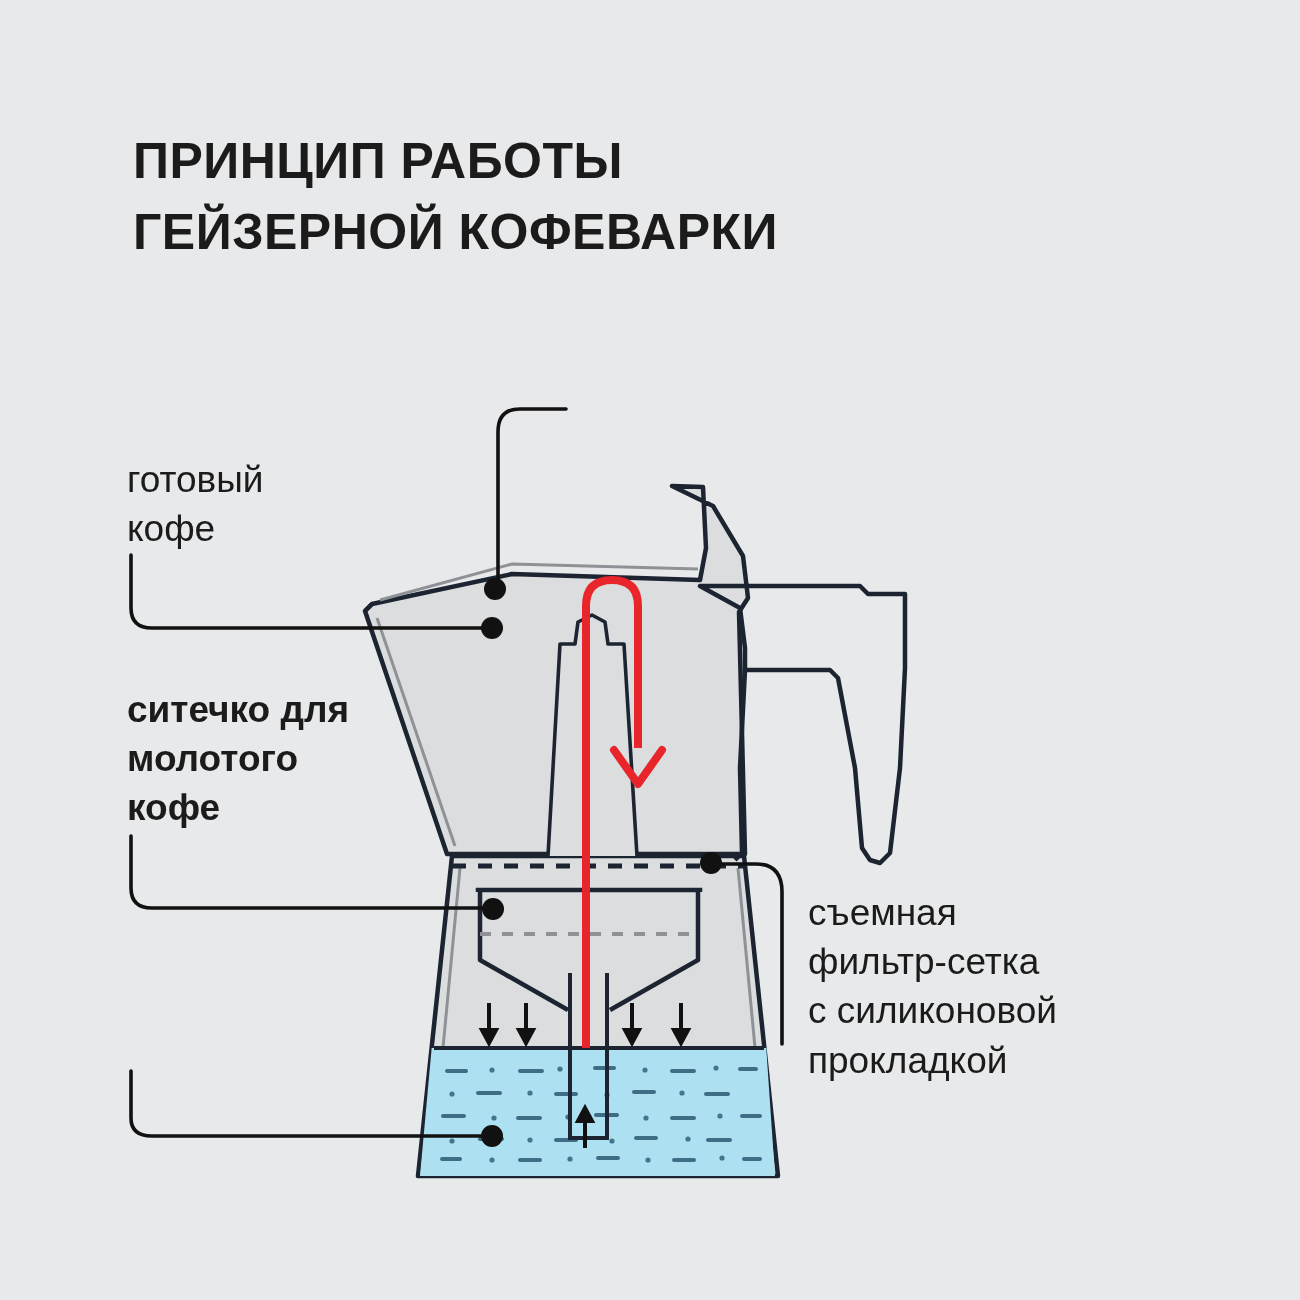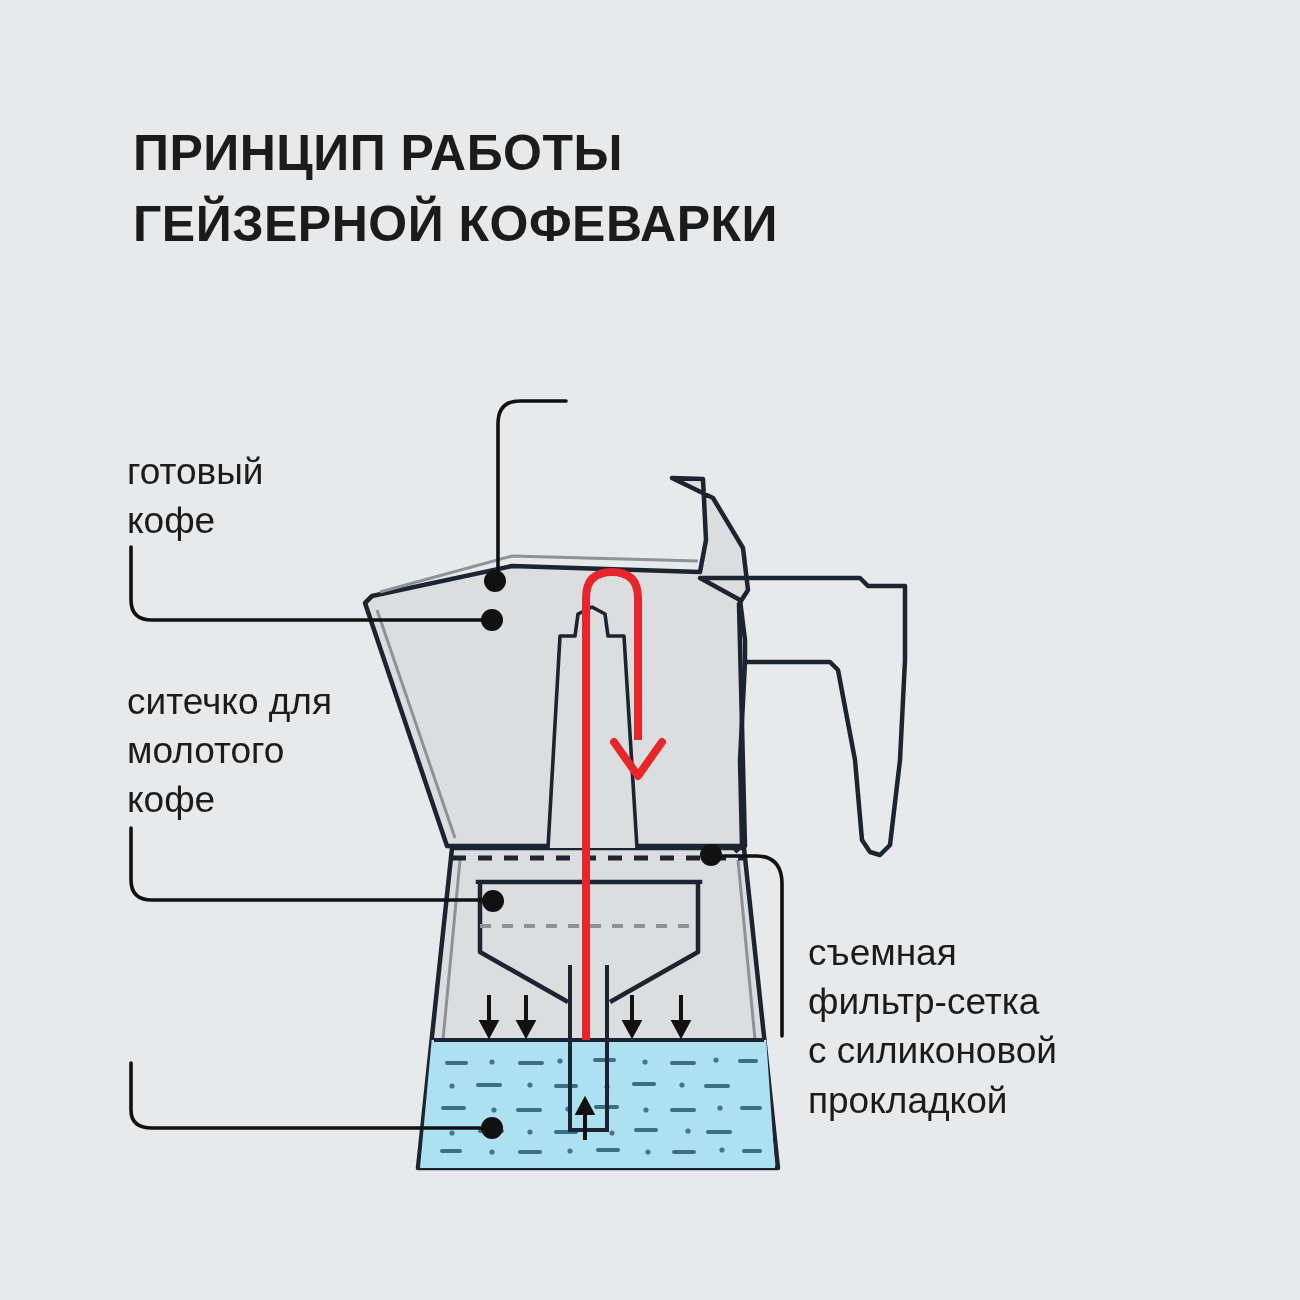--- a/index.html
+++ b/index.html
@@ -12,20 +12,21 @@
     background: #e8e9ea;
     font-family: "Liberation Sans", sans-serif;
     overflow: hidden;
     position: relative;
   }
   #canvas {
     position: relative;
     width: 1300px;
     height: 964px;
     background: #e8e9ea;
+    margin-top: 8px;
   }
   .title {
     position: absolute;
     left: 133px;
     top: 118px;
     width: 900px;
     font-family: "Liberation Sans", sans-serif;
     font-weight: bold;
     font-size: 50px;
     line-height: 1.42;
@@ -37,23 +38,23 @@
     position: absolute;
     font-family: "Liberation Sans", sans-serif;
     font-weight: normal;
     font-size: 37px;
     line-height: 1.33;
     color: #1b1b1b;
     white-space: pre-line;
   }
   #lbl-cup      { left: 571px; top: 327px; }
   #lbl-ready    { left: 127px; top: 447px; }
-  #lbl-sieve    { left: 127px; top: 677px; }
+  #lbl-sieve    { left: 127px; top: 677px; font-weight: bold; }
   #lbl-flask    { left: 127px; top: 948px; }
-  #lbl-filter   { left: 808px; top: 928px; }
+  #lbl-filter   { left: 808px; top: 880px; }
   svg#art {
     position: absolute;
     left: 0;
     top: 0;
     width: 1300px;
     height: 1300px;
   }
 </style>
 </head>
 <body>

